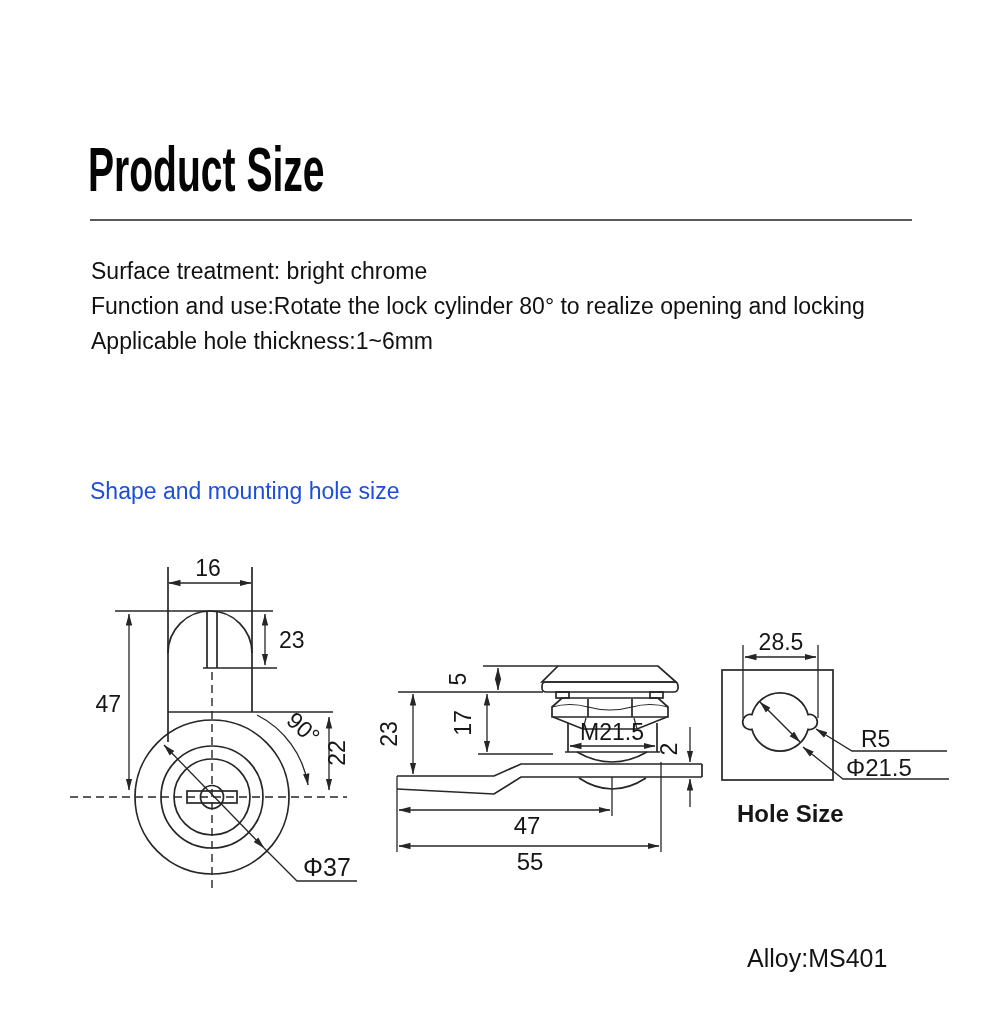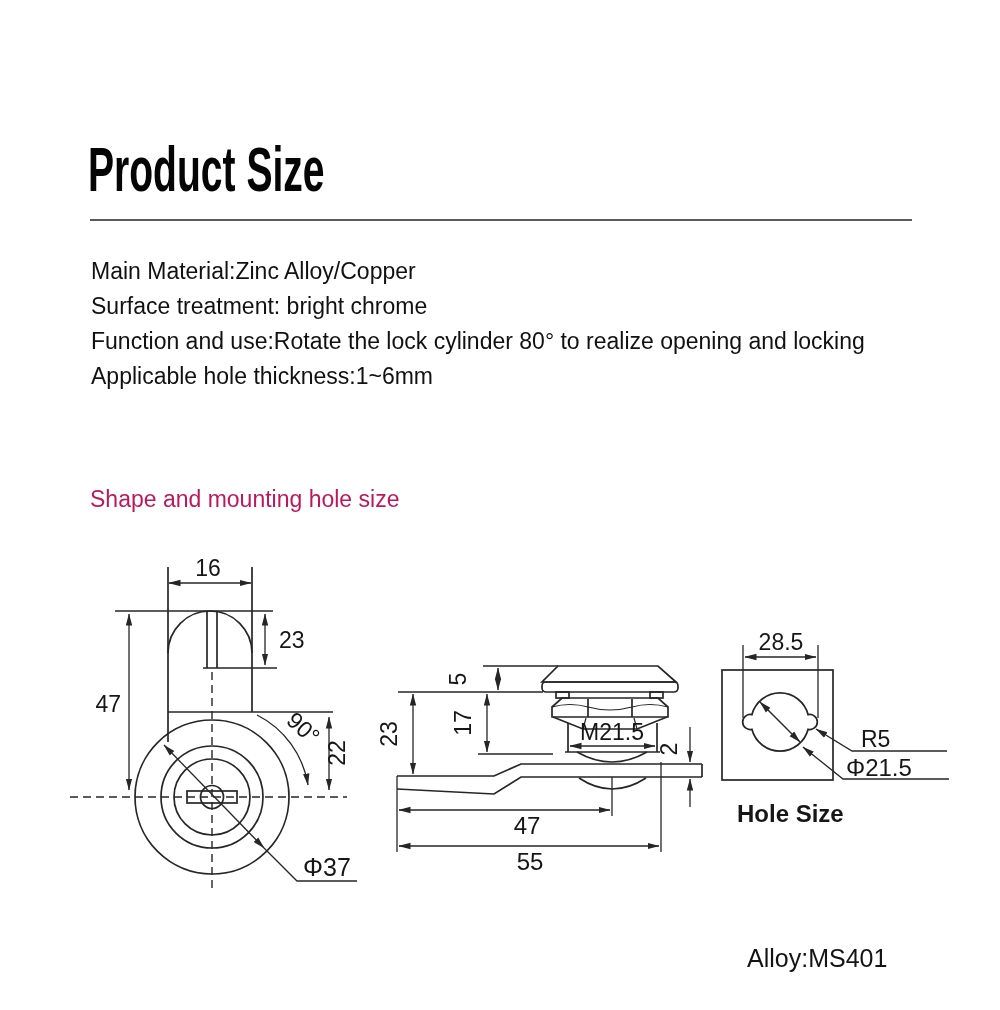--- a/index.html
+++ b/index.html
@@ -9,33 +9,32 @@
   }
   .abs{position:absolute;}
   #page-title{
     left:88px;top:136px;font-size:63px;font-weight:bold;line-height:66px;
     letter-spacing:0px;transform:scaleX(0.62);transform-origin:left top;
     white-space:nowrap;color:#050505;
   }
   #title-rule{left:90px;top:219px;width:822px;height:2px;background:#5a5a5a;}
   #spec-list{left:91px;top:254px;font-size:23px;line-height:35px;color:#111;}
   #spec-list div{white-space:nowrap;}
-  #section-heading{left:90px;top:478px;font-size:23px;color:#be185d;white-space:nowrap;margin-top:8px;}
+  #section-heading{left:90px;top:478px;font-size:23px;color:#1d4ed8;white-space:nowrap;}
   #legend-text{left:747px;top:944px;font-size:25px;color:#141414;white-space:nowrap;}
   #drawing-svg{left:0;top:540px;}
   svg text{font-family:"Liberation Sans",sans-serif;fill:#161616;}
 </style>
 </head>
 <body>
 
 <div class="abs" id="page-title">Product Size</div>
 <div class="abs" id="title-rule"></div>
 
 <div class="abs" id="spec-list">
-  <div>Main Material:Zinc Alloy/Copper</div>
   <div>Surface treatment: bright chrome</div>
   <div>Function and use:Rotate the lock cylinder 80° to realize opening and locking</div>
   <div>Applicable hole thickness:1~6mm</div>
 </div>
 
 <div class="abs" id="section-heading">Shape and mounting hole size</div>
 
 <svg class="abs" id="drawing-svg" width="1000" height="470" viewBox="0 540 1000 470" xmlns="http://www.w3.org/2000/svg">
   <defs>
     <marker id="ae" viewBox="0 0 12 8" refX="11.5" refY="4" markerWidth="12" markerHeight="8" orient="auto" markerUnits="userSpaceOnUse">

